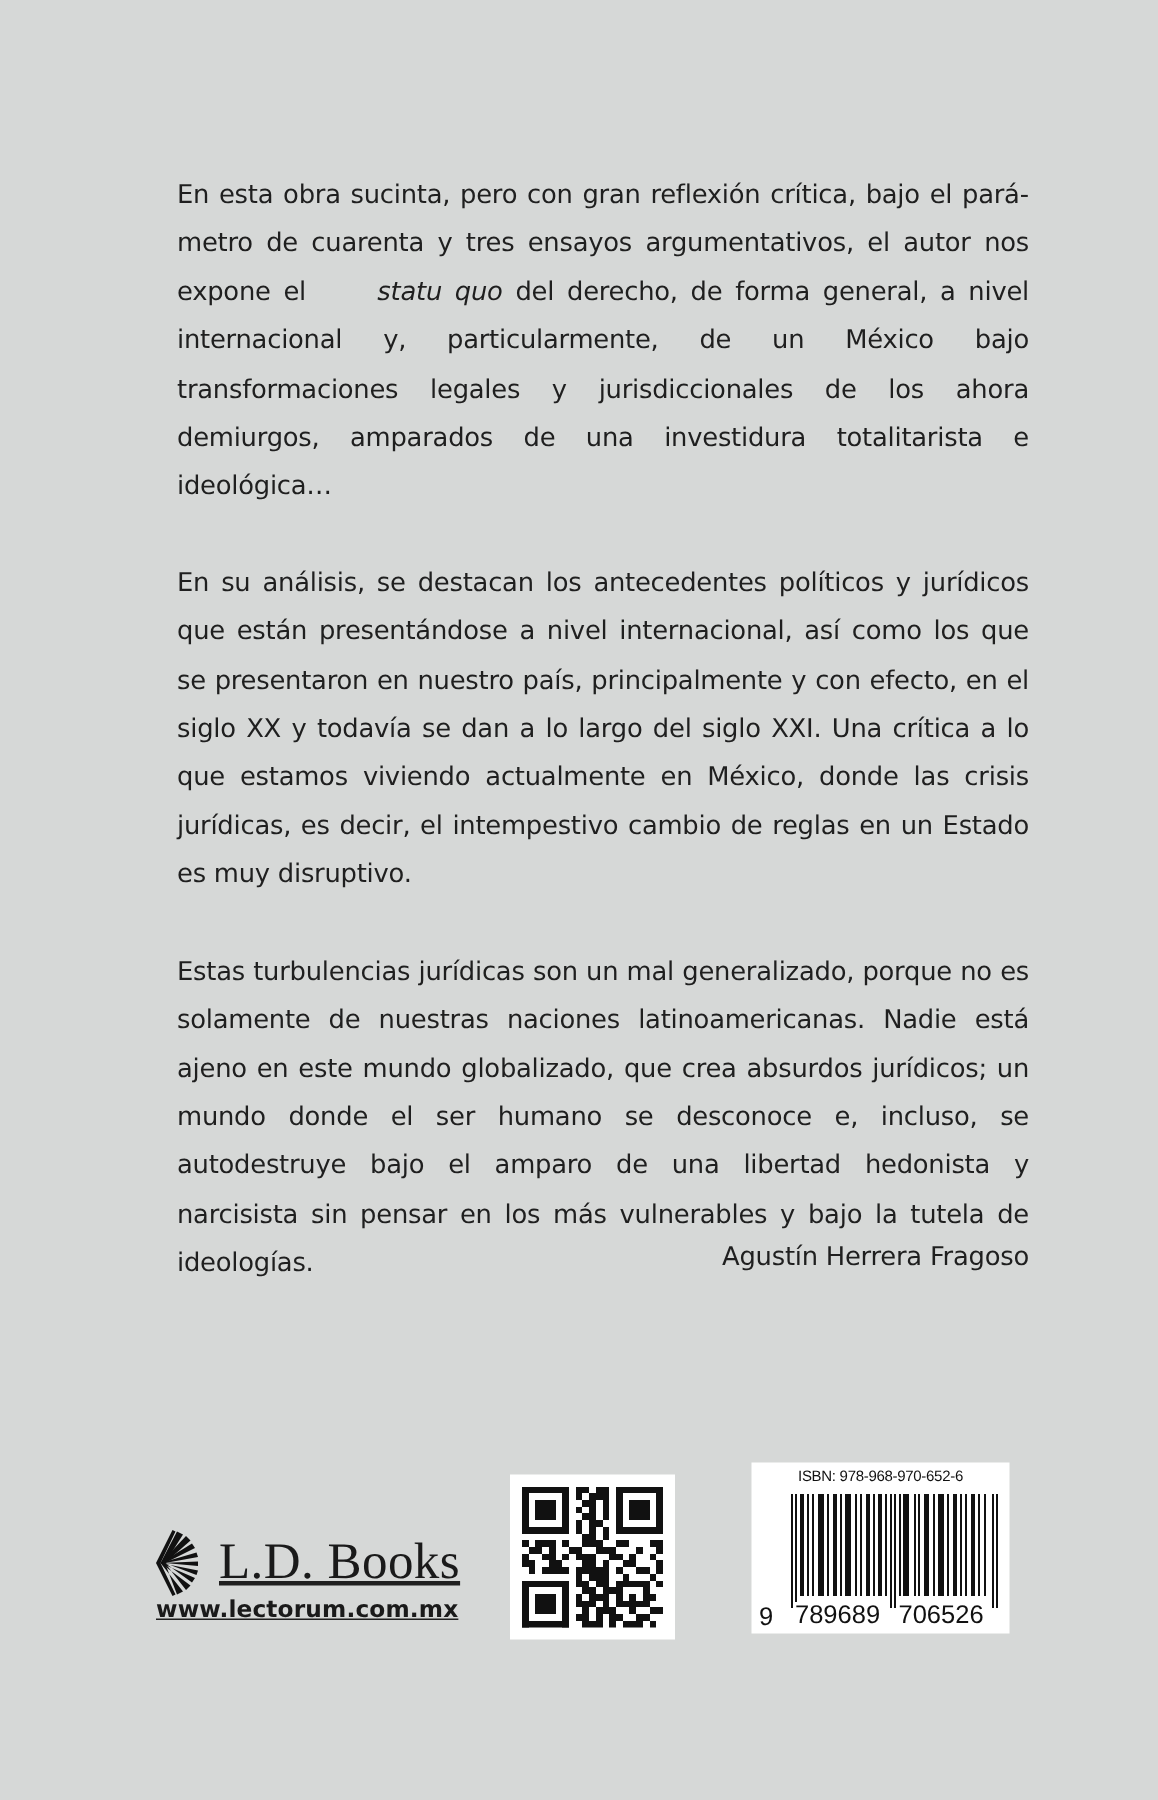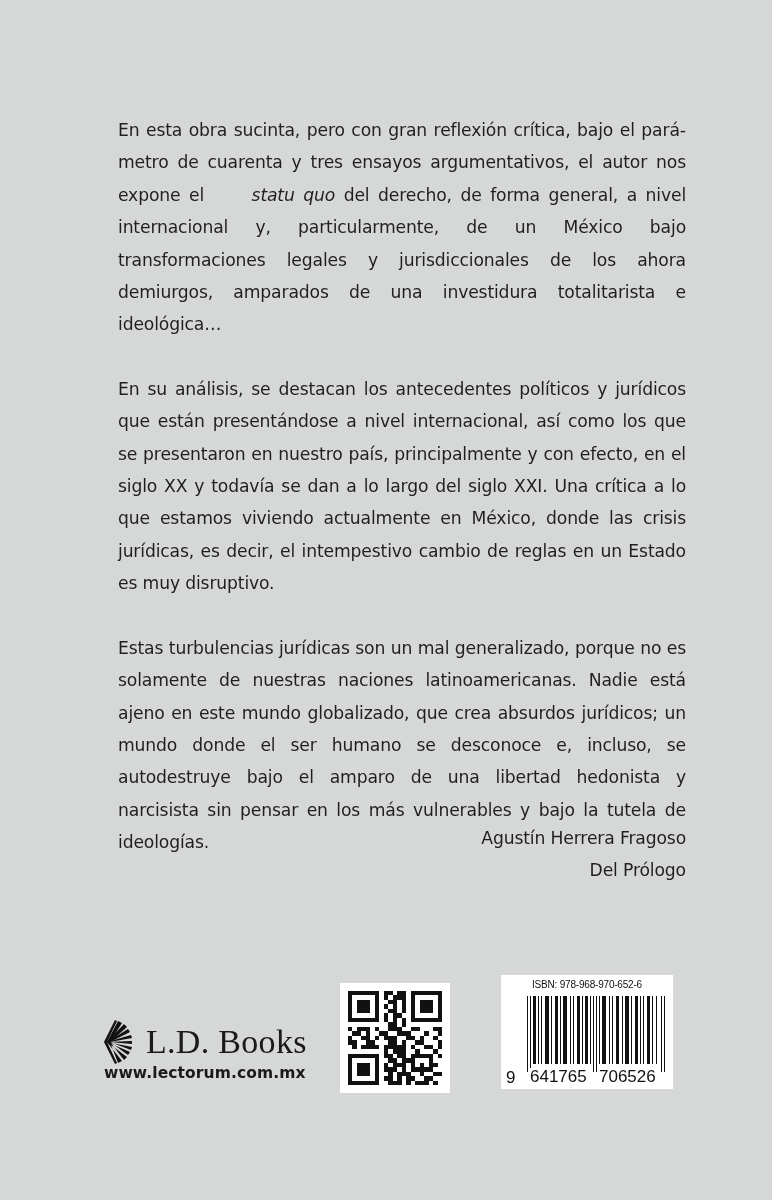--- a/index.html
+++ b/index.html
@@ -45,20 +45,21 @@
       line-height: 32px;
       letter-spacing: -0.15px;
     }
     .signature div { white-space: nowrap; margin-left: 41px; }
 
     
     .publisher {
       position: absolute;
       left: 104px;
       top: 1020px;
+      text-decoration: underline;
     }
     .logo-row {
       display: flex;
       align-items: center;
     }
     .logo-icon {
       width: 32px;
       height: 44px;
       margin-right: 10px;
     }
@@ -142,21 +143,20 @@
 <div class="back-cover">
 
   <div class="blurb">
     <p class="p1"><span>En esta obra sucinta, pero con gran reflexión crítica, bajo el pará­metro de cuarenta y tres ensayos argumentativos, el autor nos expone el </span><em>statu quo</em><span> del derecho, de forma general, a nivel internacional y, particularmente, de un México bajo transformaciones legales y juris­diccionales de los ahora demiurgos, amparados de una investidura totalitarista e ideológica…</span></p>
     <p class="p2">En su análisis, se destacan los antecedentes políticos y jurídicos que están presentándose a nivel internacional, así como los que se presentaron en nuestro país, principalmente y con efecto, en el siglo XX y todavía se dan a lo largo del siglo XXI. Una crítica a lo que esta­mos viviendo actualmente en México, donde las crisis jurídicas, es decir, el intempestivo cambio de reglas en un Estado es muy disruptivo.</p>
     <p class="p3">Estas turbulencias jurídicas son un mal generalizado, porque no es solamente de nuestras naciones latinoamericanas. Nadie está ajeno en este mundo globalizado, que crea absurdos jurídicos; un mundo donde el ser humano se desconoce e, incluso, se autodestruye bajo el amparo de una libertad hedonista y narcisista sin pensar en los más vulnerables y bajo la tutela de ideologías.</p>
   </div>
 
   <div class="signature">
     <div>Agustín Herrera Fragoso</div>
-    <div>Del Prólogo</div>
   </div>
 
   <div class="publisher">
     <div class="logo-row">
       <svg class="logo-icon" viewBox="0 0 32 44">
         <g fill="#111">
           <polygon points="3,22 14,1 18,3 6,22"></polygon>
           <polygon points="3,22 20,4 23,7 6,22"></polygon>
           <polygon points="3,22 24,9 26,12 6,22"></polygon>
           <polygon points="3,22 27,15 28,18 6,22"></polygon>
@@ -318,17 +318,17 @@
         <rect x="126" y="0" width="1.4" height="68"></rect>
           <rect x="130" y="0" width="3" height="68"></rect>
         <rect x="135" y="0" width="1.4" height="68"></rect>
           <rect x="139" y="0" width="1.4" height="68"></rect>
 
         <rect x="144" y="0" width="1.4" height="76"></rect>
           <rect x="147" y="0" width="1.4" height="76"></rect>
       </g>
     </svg>
     <span class="bc-digit bc-d0">9</span>
-    <span class="bc-digit bc-d1">641765</span>
+    <span class="bc-digit bc-d1">789689</span>
     <span class="bc-digit bc-d2">706526</span>
   </div>
 
 </div>
 
 </body></html>

